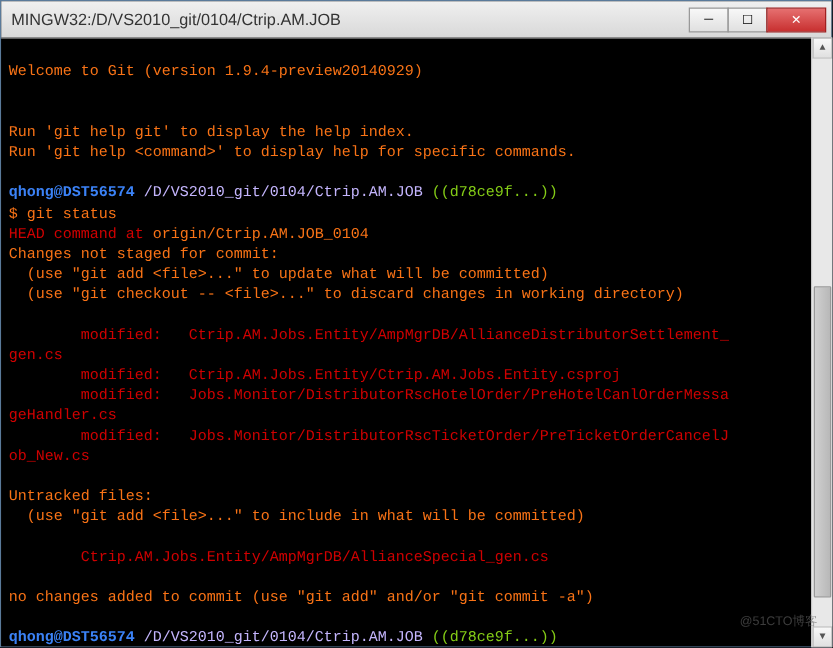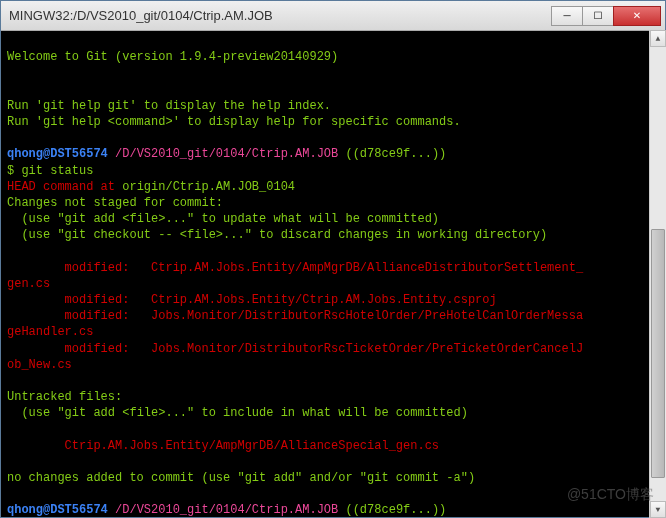--- a/index.html
+++ b/index.html
@@ -99,31 +99,31 @@
       position: absolute;
       left: 1px;
       right: 1px;
       top: 40%;
       height: 55%;
       background: linear-gradient(to right, #d0d0d0, #b8b8b8);
       border: 1px solid #999;
       border-radius: 1px;
     }
     .c-green { color: #3b82f6; font-weight: bold; }
-    .c-yellow { color: #ec4899; }
+    .c-yellow { color: #c4b5fd; }
     .c-cyan { color: #84cc16; }
     .c-red { color: #d00000; }
-    .c-white { color: #84cc16; }
+    .c-white { color: #f97316; }
     .watermark {
       position: absolute;
       right: 12px;
       bottom: 14px;
       color: #666;
       font-family: 'Segoe UI', sans-serif;
-      font-size: 14px;
+      font-size: 10px;
       opacity: 0.6;
     }
   </style>
 </head>
 <body>
 
 <div class="window">
   <div class="titlebar">
     <div class="titlebar-title">MINGW32:/D/VS2010_git/0104/Ctrip.AM.JOB</div>
     <div class="win-controls">

